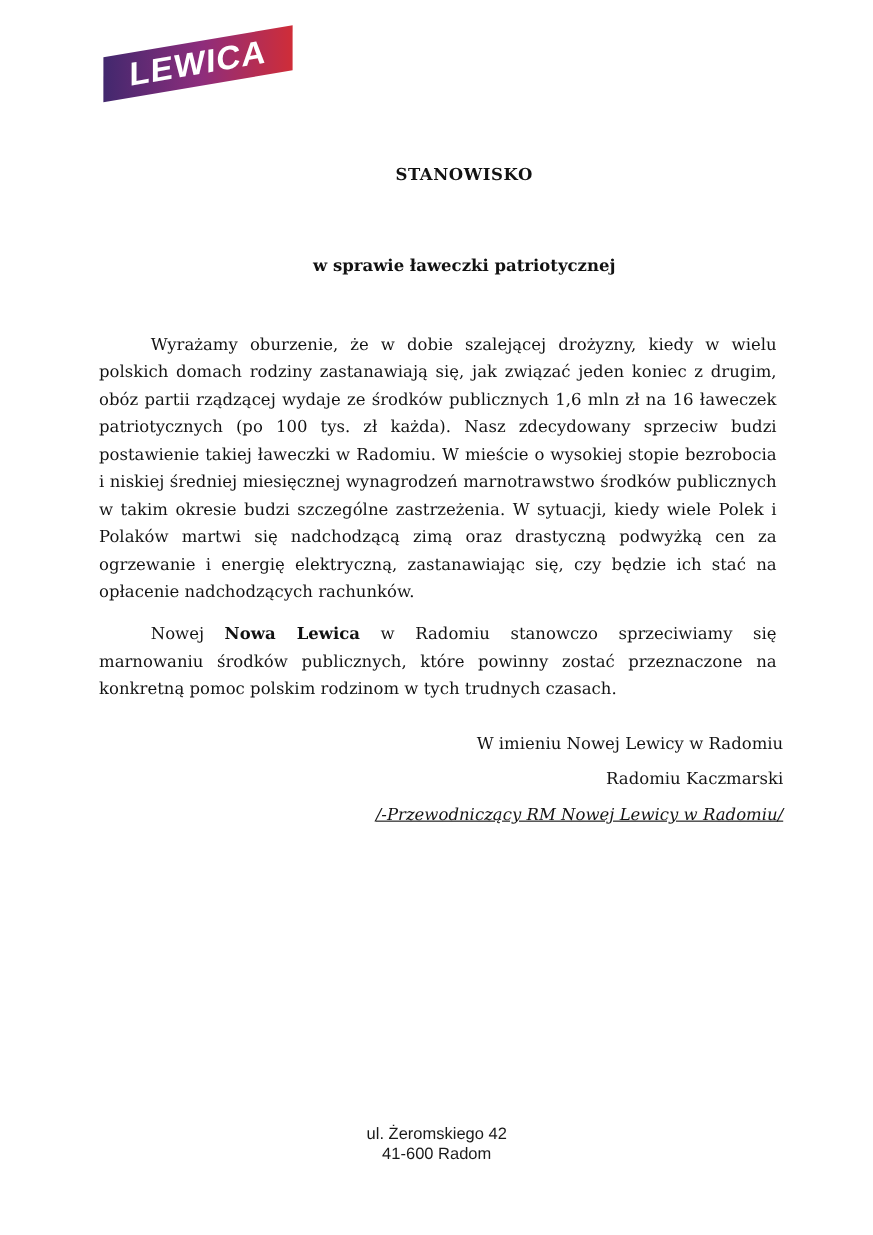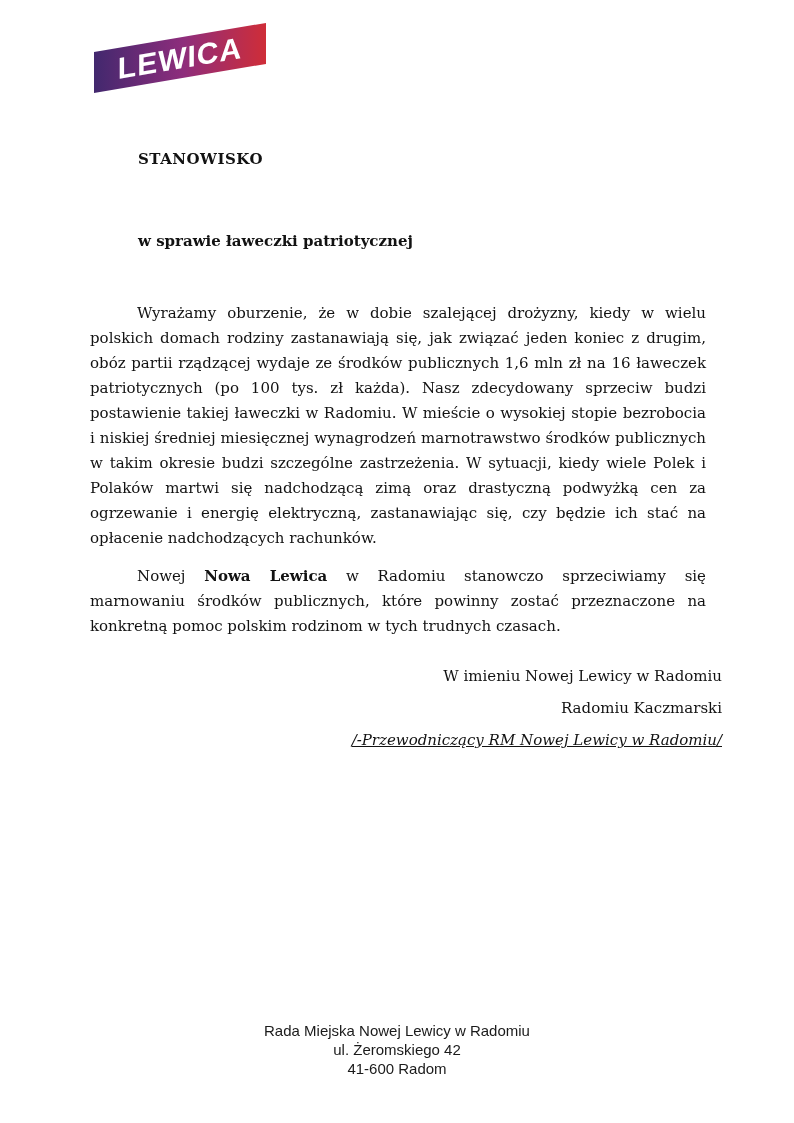--- a/index.html
+++ b/index.html
@@ -29,21 +29,21 @@
     font-weight: bold;
     font-size: 30px;
     letter-spacing: 1px;
     line-height: 1;
   }
 
   
   .heading {
     position: absolute;
     left: 90px; width: 616px;
-    text-align: left;
+    text-align: center;
     font-weight: bold;
     font-size: 15px;
     text-indent: 48px; 
     white-space: nowrap;
   }
   .heading.title    { top: 150px; letter-spacing: 0.5px; }
   .heading.subtitle { top: 191px; }
   .heading.subject  { top: 232px; }
 
   
@@ -57,21 +57,21 @@
     line-height: 25px;
     text-align: justify;
     text-indent: 47px;
     margin-bottom: 13px;
   }
   .bold { font-weight: bold; }
 
   
   .signature {
     position: absolute;
-    left: 106px; top: 664px;
+    left: 96px; top: 664px;
     width: 616px;
     text-align: right;
     font-size: 15px;
   }
   .signature div { line-height: 25px; margin-bottom: 7px; }
   .signature .italic { font-style: italic; text-decoration: underline; }
 
   
   .footer {
     position: absolute;
@@ -101,18 +101,17 @@
     <p><span>Nowej </span><span class="bold">Nowa Lewica</span><span> w Radomiu stanowczo sprzeciwiamy się marnowaniu środków publicznych, które powinny zostać przeznaczone na konkretną pomoc polskim rodzinom w tych trudnych czasach.</span></p>
   </div>
 
   <div class="signature">
     <div>W imieniu Nowej Lewicy w Radomiu</div>
     <div>Radomiu Kaczmarski</div>
     <div class="italic">/-Przewodniczący RM Nowej Lewicy w Radomiu/</div>
   </div>
 
   <div class="footer">
-    <div>Rada Miejska Nowej Lewicy w Radomiu</div>
     <div>ul. Żeromskiego 42</div>
     <div>41-600 Radom</div>
   </div>
 
 </div>
 
 </body></html>

